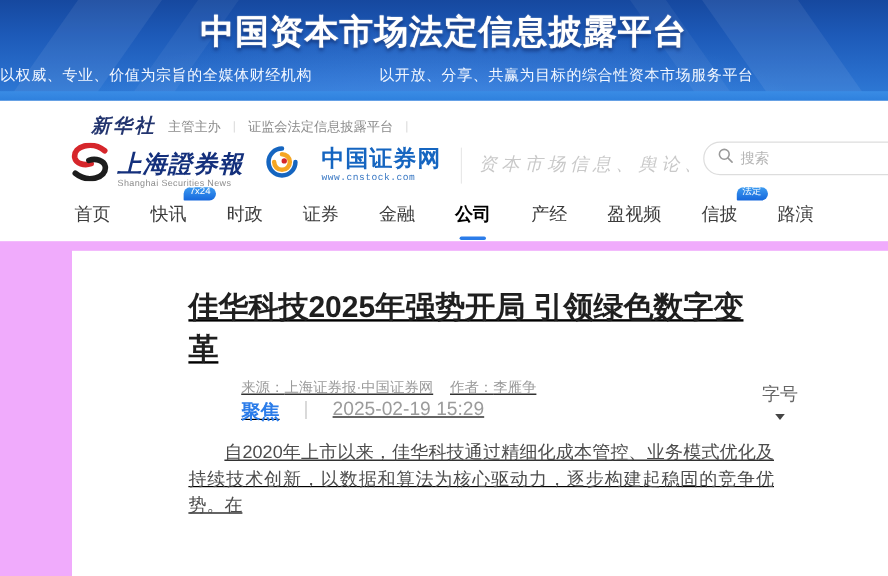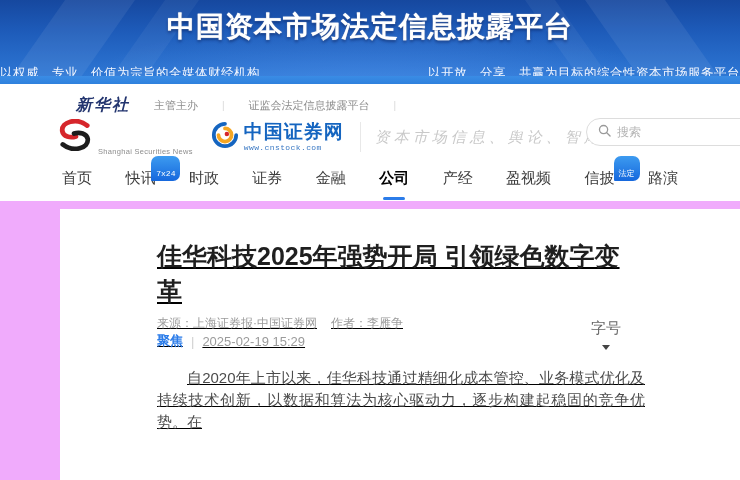--- a/index.html
+++ b/index.html
@@ -11,39 +11,39 @@
     background:
       radial-gradient(ellipse at 50% 130%, rgba(110,170,255,.38), transparent 60%),
       linear-gradient(180deg,#16489f 0%,#1d5ab8 35%,#2a71cf 80%,#2f7cd8 100%); }
   .streak { position:absolute; top:-20px; height:140px; background:rgba(255,255,255,.07);
     transform:skewX(-35deg); }
   .s1{ left:30px; width:70px; } .s2{ left:130px; width:34px; background:rgba(255,255,255,.05);}
   .s3{ right:40px; width:80px; transform:skewX(35deg);} .s4{ right:150px; width:30px; transform:skewX(35deg); background:rgba(255,255,255,.05);}
   .banner-title { position:relative; text-align:center; padding-top:8px;
     font-size:28px; font-weight:bold; letter-spacing:1px; color:#fff;
     text-shadow:0 2px 3px rgba(0,10,60,.45), 0 0 1px #fff; }
-  .banner-slogans { position:relative; display:flex; justify-content:space-between; gap:56px;
-    margin-top:19px; font-size:12.5px; color:#f2f7ff; letter-spacing:.5px; }
+  .banner-slogans { position:relative; display:flex; justify-content:flex-start; gap:56px;
+    margin-top:9px; font-size:12.5px; color:#f2f7ff; letter-spacing:.5px; }
   .banner-band { position:absolute; left:0; right:0; bottom:0; height:8px;
     background:linear-gradient(180deg,#3a8ce5,#2e80dd); }
 
   
   .masthead { position:relative; height:72px; background:#fff; }
-  .mast-row1 { display:flex; align-items:center; gap:24px; padding:11px 0 0 76px;
+  .mast-row1 { display:flex; align-items:center; gap:10px; padding:11px 0 0 76px;
     font-size:11px; color:#8b8b8b; }
   .xinhua { font-family:"DejaVu Serif", serif; font-style:italic; font-weight:bold;
     font-size:16px; color:#23356f; letter-spacing:2px; }
   .vbar { color:#d9d9d9; font-size:10px; }
   .mast-row2 { display:flex; align-items:center; margin-top:3px; padding-left:56px; }
   .ssn-logo { display:flex; align-items:flex-end; gap:4px; }
   .ssn-text { line-height:1; }
   .ssn-cn { font-family:"DejaVu Serif", serif; font-style:italic; font-weight:bold;
     font-size:20px; color:#14307c; letter-spacing:1px; }
   .ssn-en { font-size:7.5px; color:#8d8d8d; margin-top:3px; letter-spacing:.3px; }
-  .cnstock-logo { display:flex; align-items:center; gap:5px; margin-left:18px; }
+  .cnstock-logo { display:flex; align-items:center; gap:19px; margin-left:18px; }
   .cnstock-text { line-height:1; }
   .cnstock-cn { font-size:19px; font-weight:bold; color:#1565c0; letter-spacing:1px; }
   .cnstock-url { font-size:8px; color:#3b79c4; margin-top:3px; letter-spacing:.4px;font-family:Liberation Mono, monospace; }
   .tag-divider { width:1px; height:30px; background:#e8e8e8; margin:0 14px 0 16px; }
   .tagline { font-family:"DejaVu Serif", serif; font-style:italic;
     font-size:15px; color:#c9c9c9; letter-spacing:4px; }
   .search-pill { position:absolute; top:34px; right:-18px; width:172px; height:28px;
     border:1px solid #ddd; border-radius:15px; background:#fff;
     display:flex; align-items:center; padding-left:11px; gap:6px; }
   .search-pill input { border:none; outline:none; width:110px; font-size:12px; color:#14532d;
@@ -51,33 +51,33 @@
   .search-pill input::placeholder { color:#b5b5b5; }
 
   
   .nav { height:45px; background:#fff; display:flex; align-items:center;
     justify-content:space-between; padding:0 62px; }
   .nav-item { position:relative; font-size:15px; color:#3c3c3c; cursor:pointer; padding:4px 0; }
   .nav-item.active { color:#000; font-weight:bold; }
   .nav-item.active::after { content:""; position:absolute; left:50%; transform:translateX(-50%);
     bottom:-8px; width:22px; height:3px; border-radius:2px; background:#2b7ce9; }
   .nav-badge { position:absolute; top:-9px; right:-25px; font-size:8px; line-height:1;
-    color:#fff; padding:14px 5px 3px; border-radius:7px 7px 7px 1px;
-    background:linear-gradient(180deg,#3d9bf0,#1668dd); white-space:nowrap;font-family:Liberation Mono, monospace; }
+    color:#fff; padding:0 5px 3px; border-radius:7px 7px 7px 1px;
+    background:linear-gradient(180deg,#3d9bf0,#1668dd); white-space:nowrap; }
 
   
   .main { position:relative; height:283px; background:#f0abfc; padding:8px 0 0 60px;text-decoration:underline; }
   .card { background:#fff; height:100%; padding:30px 0 0 97px; }
   .article-title { width:478px; font-size:25px; line-height:35px; font-weight:bold;
     color:#1f1f1f; }
-  .meta { position:relative; width:488px; margin-top:6px; }
+  .meta { position:relative; width:488px; margin-top:6px;margin-left:44px; }
   .meta-line1 { font-size:12px; color:#9b9b9b; height:16px; line-height:16px; }
   .meta-line1 .sep-space { display:inline-block; width:14px; }
-  .meta-line2 { display:flex; align-items:center; gap:8px; margin-top:2px;
-    height:16px; font-size:13px; }
+  .meta-line2 { display:flex; gap:20px; margin-top:2px;
+    height:16px; font-size:16px; }
   .cat-tag { color:#2b7ce9; font-weight:bold; cursor:pointer; }
   .meta-bar { color:#d0d0d0; }
   .meta-date { color:#9b9b9b; }
   .font-size-ctl { position:absolute; right:24px; top:4px; display:flex; align-items:center;
     gap:5px; font-size:15px; color:#666; cursor:pointer;flex-direction:column; }
   .caret { width:0; height:0; border-left:4px solid transparent; border-right:4px solid transparent;
     border-top:5px solid #444; margin-top:2px; }
   .body-text { width:488px; margin-top:18px; }
   .body-text p { font-size:15px; line-height:22px; color:#4c4c4c; text-indent:2em;
     margin-bottom:14px; text-align:justify; }
@@ -108,20 +108,21 @@
   </div>
   <div class="mast-row2">
     <div class="ssn-logo">
       <span>
         <svg width="38" height="32" viewBox="0 0 40 34">
           <path d="M33 7 C22 -2 5 3 6.5 13 C7.5 18.5 15 20.5 21 18.5" stroke="#d6262b" stroke-width="5" fill="none" stroke-linecap="round"></path>
           <path d="M7 27 C18 36 35 31 33.5 21 C32.5 15.5 25 13.5 19 15.5" stroke="#1d1d1d" stroke-width="5" fill="none" stroke-linecap="round"></path>
         </svg>
       </span>
       <span class="ssn-text">
+        <div class="ssn-cn">上海證券報</div>
         <div class="ssn-en">Shanghai Securities News</div>
       </span>
     </div>
     <div class="cnstock-logo">
       <span>
         <svg width="28" height="28" viewBox="0 0 30 30">
           <path d="M15 3 A12 12 0 1 0 27 15" stroke="#1565c0" stroke-width="4" fill="none" stroke-linecap="round"></path>
           <path d="M15 8 A7 7 0 1 1 8 15" stroke="#f5a623" stroke-width="4" fill="none" stroke-linecap="round"></path>
           <circle cx="17" cy="14" r="2.4" fill="#d6262b"></circle>
         </svg>

